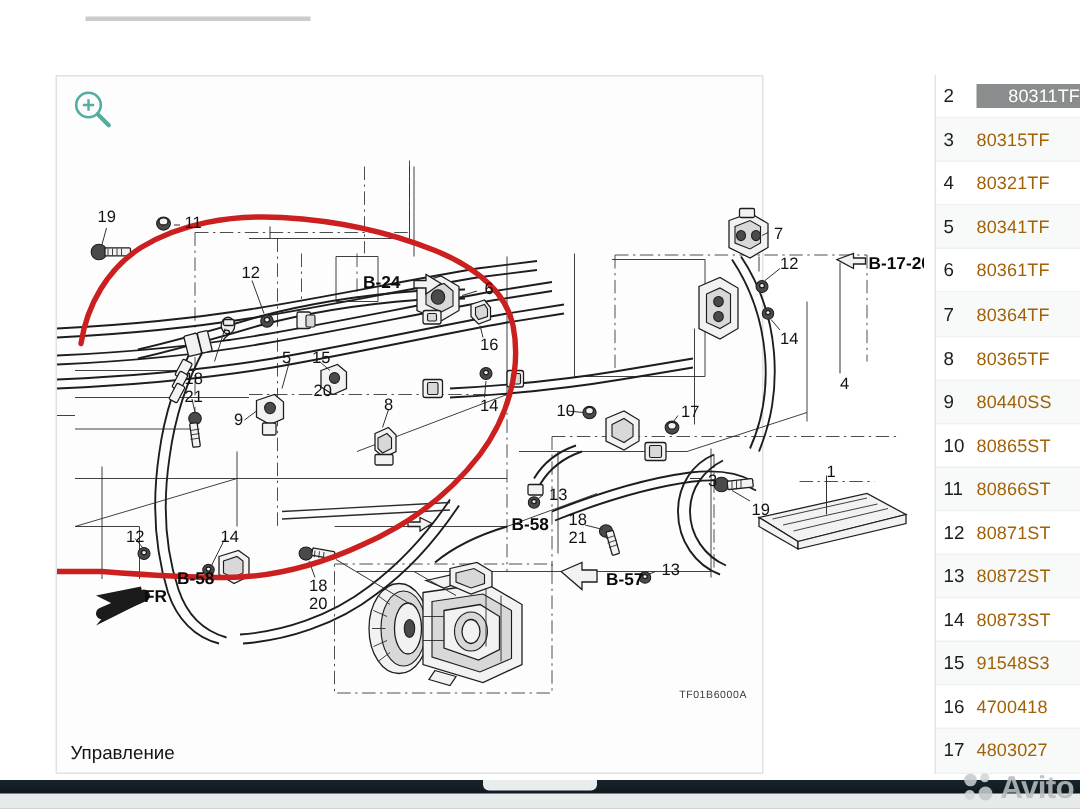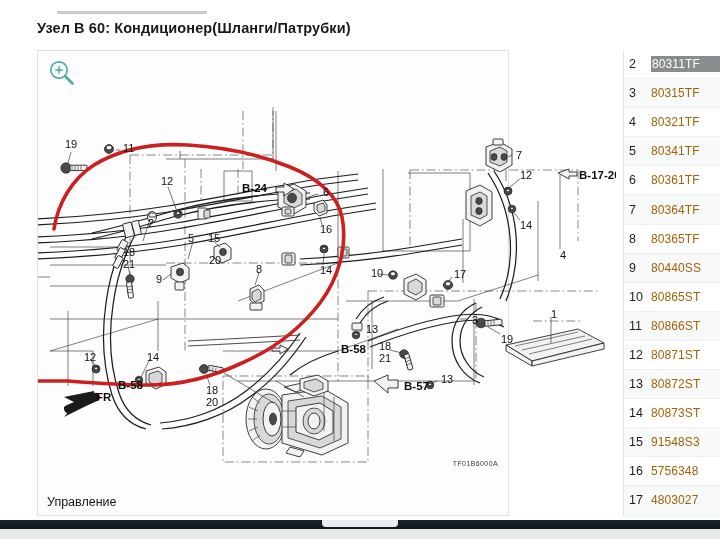--- a/index.html
+++ b/index.html
@@ -65,21 +65,21 @@
     text-align: left; padding-left: 5px;
     font-size: 12.5px; color: #1d1d1d; font-weight: 400;
   }
   .part-num {
     flex: 1 1 auto;
     font-size: 12px; color: #a16207;
     letter-spacing: 0.1px; white-space: nowrap;
     overflow: visible;
   }
   .part-row.selected .part-num {
-    background: #8a8d8d; color: #ffffff; padding: 1px 0 1px 1px;
+    background: #8a8d8d; color: #ffffff; padding: 1px 0 1px 1px; text-align: right;
   }
 
   
   .section-label {
     position: absolute; left: 47px; top: 495px;
     font-size: 12.5px; font-weight: 400; color: #141414;
   }
   .bottom-bar {
     position: absolute; left: 0; top: 520px;
     width: 720px; height: 19px;
@@ -106,21 +106,20 @@
     letter-spacing: -0.5px; line-height: 1;
   }
 </style>
 </head>
 <body>
 
 <div id="root">
 
   <div class="top-rule"></div>
 
-  <div class="page-title">Узел B 60: Кондиционер(Шланги/Патрубки)</div>
 
   <div class="diagram-panel">
 
     <div class="zoom-icon">
       <svg viewBox="0 0 32 32" width="32" height="32" aria-hidden="true">
         <circle cx="13" cy="13" r="8.2" fill="none" stroke="#52ad9e" stroke-width="1.7"></circle>
         <line x1="13" y1="9.2" x2="13" y2="16.8" stroke="#52ad9e" stroke-width="1.6"></line>
         <line x1="9.2" y1="13" x2="16.8" y2="13" stroke="#52ad9e" stroke-width="1.6"></line>
         <line x1="19.2" y1="19.2" x2="26.5" y2="26.5" stroke="#52ad9e" stroke-width="2.8" stroke-linecap="round"></line>
       </svg>
@@ -595,31 +594,40 @@
         <div class="part-row">
           <div class="part-idx">14</div>
           <div class="part-num">80873ST</div>
         </div>
         <div class="part-row alt">
           <div class="part-idx">15</div>
           <div class="part-num">91548S3</div>
         </div>
         <div class="part-row">
           <div class="part-idx">16</div>
-          <div class="part-num">5756348</div>
+          <div class="part-num">4700418</div>
         </div>
         <div class="part-row alt">
           <div class="part-idx">17</div>
           <div class="part-num">4803027</div>
         </div>
         <div class="part-row"></div>
       </div>
   </div>
 
   <div class="section-label">Управление</div>
 
   <div class="bottom-bar">
     <div class="notch"></div>
   </div>
   <div class="bottom-strip"></div>
 
+  <div class="watermark">
+    <svg width="24" height="24" viewBox="0 0 24 24">
+      <circle cx="6" cy="7" r="4.2" fill="#c6caca"></circle>
+      <circle cx="15.5" cy="5.5" r="3" fill="#d4d7d7"></circle>
+      <circle cx="5.5" cy="17" r="3.4" fill="#d4d7d7"></circle>
+      <circle cx="16" cy="16" r="4.6" fill="#c6caca"></circle>
+    </svg>
+    <span class="wm-text">Avito</span>
+  </div>
 
 </div>
 
 </body></html>

